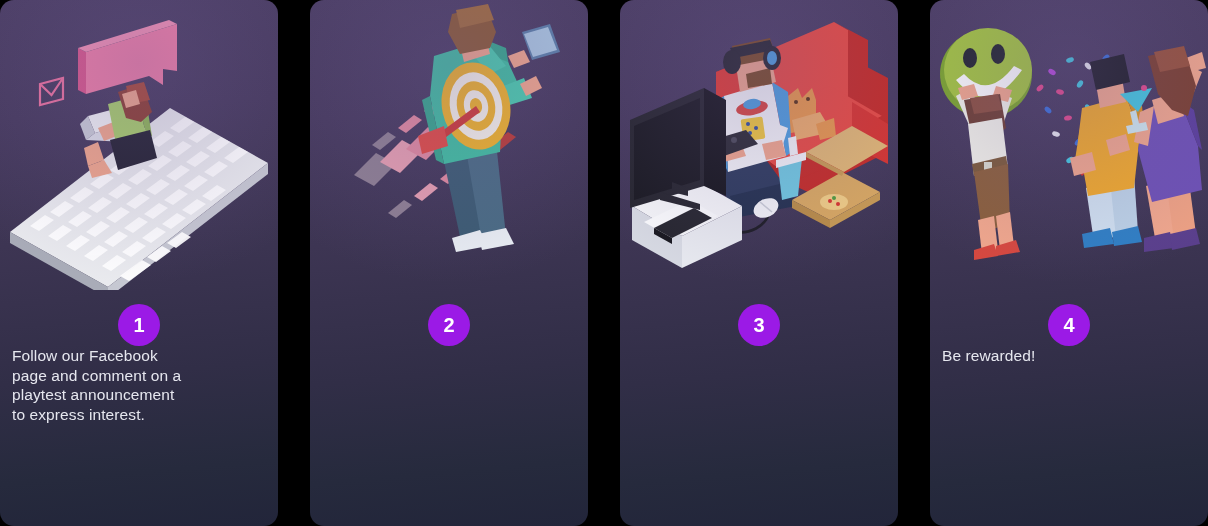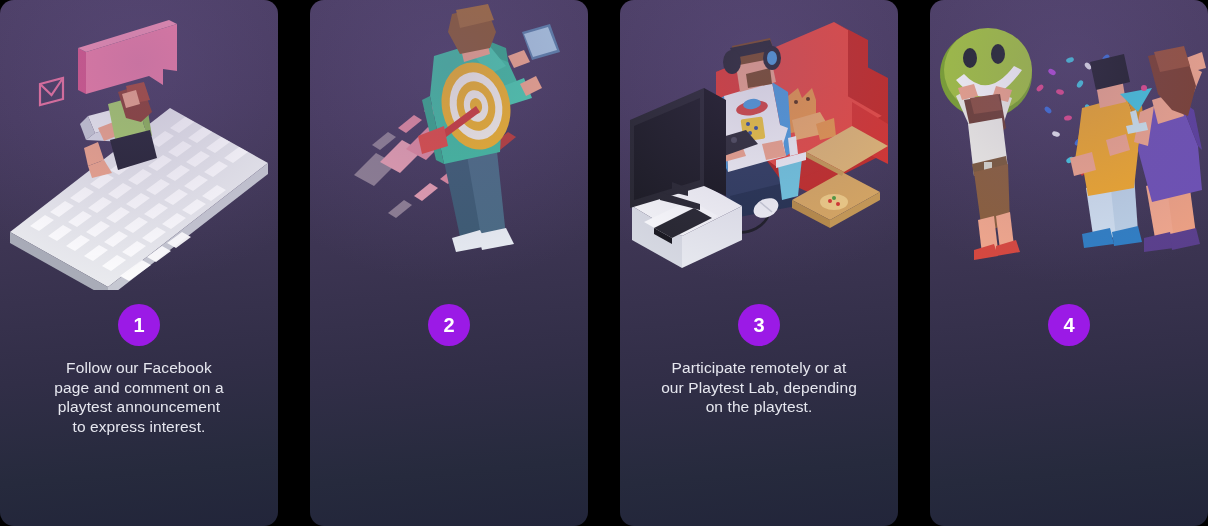--- a/index.html
+++ b/index.html
@@ -20,22 +20,22 @@
   .art{position:absolute;left:0;top:0;width:278px;height:290px;}
   .badge{
     position:absolute;left:50%;top:304px;transform:translateX(-50%);
     width:42px;height:42px;border-radius:50%;
     background:#9b1ae6;
     display:flex;align-items:center;justify-content:center;
     color:#fff;font-size:20px;font-weight:bold;line-height:1;
     z-index:3;
   }
   .caption{
-    position:absolute;left:12px;right:12px;top:358px;
-    text-align:center;color:#e6e7ef;
+    position:absolute;left:12px;right:12px;top:346px;
+    text-align:left;color:#e6e7ef;
     font-size:15.5px;line-height:19.5px;letter-spacing:.1px;
     z-index:3;white-space:pre-line;
   }
   svg{display:block;}
 </style>
 </head>
 <body>
 
 <div class="board">
 
@@ -310,23 +310,20 @@
         </g>
 
         <g>
           <path d="M158 166 L182 158 L178 196 L162 200 Z" fill="#6fc8e0"></path>
           <path d="M156 160 L186 152 L186 160 L156 168 Z" fill="#f2f3f7"></path>
           <path d="M168 138 L176 136 L178 154 L170 156 Z" fill="#f2f3f7"></path>
         </g>
       </svg>
     </div>
     <div class="badge">3</div>
-    <div class="caption">Participate remotely or at
-our Playtest Lab, depending
-on the playtest.</div>
   </div>
 
   <div class="card">
     <div class="art">
       <svg width="278" height="290" viewBox="0 0 278 290">
 
         <g>
           <ellipse cx="56" cy="74" rx="46" ry="44" fill="#7ba62c"></ellipse>
           <ellipse cx="58" cy="70" rx="44" ry="42" fill="#a3c63f"></ellipse>
           <ellipse cx="40" cy="58" rx="7" ry="10" fill="#22252f"></ellipse>
@@ -427,15 +424,16 @@
             <circle cx="214" cy="88" r="3" fill="#e04a8c"></circle>
           </g>
 
           <path d="M224 68 L250 60 L256 92 L232 100 Z" fill="#f0a78c"></path>
           <path d="M218 56 L254 48 L266 86 L258 116 L242 110 L228 94 Z" fill="#7a4030"></path>
           <path d="M224 52 L254 46 L260 66 L230 72 Z" fill="#96523c"></path>
         </g>
       </svg>
     </div>
     <div class="badge">4</div>
+    <div class="caption">Be rewarded!</div>
   </div>
 
 </div>
 
 </body></html>

